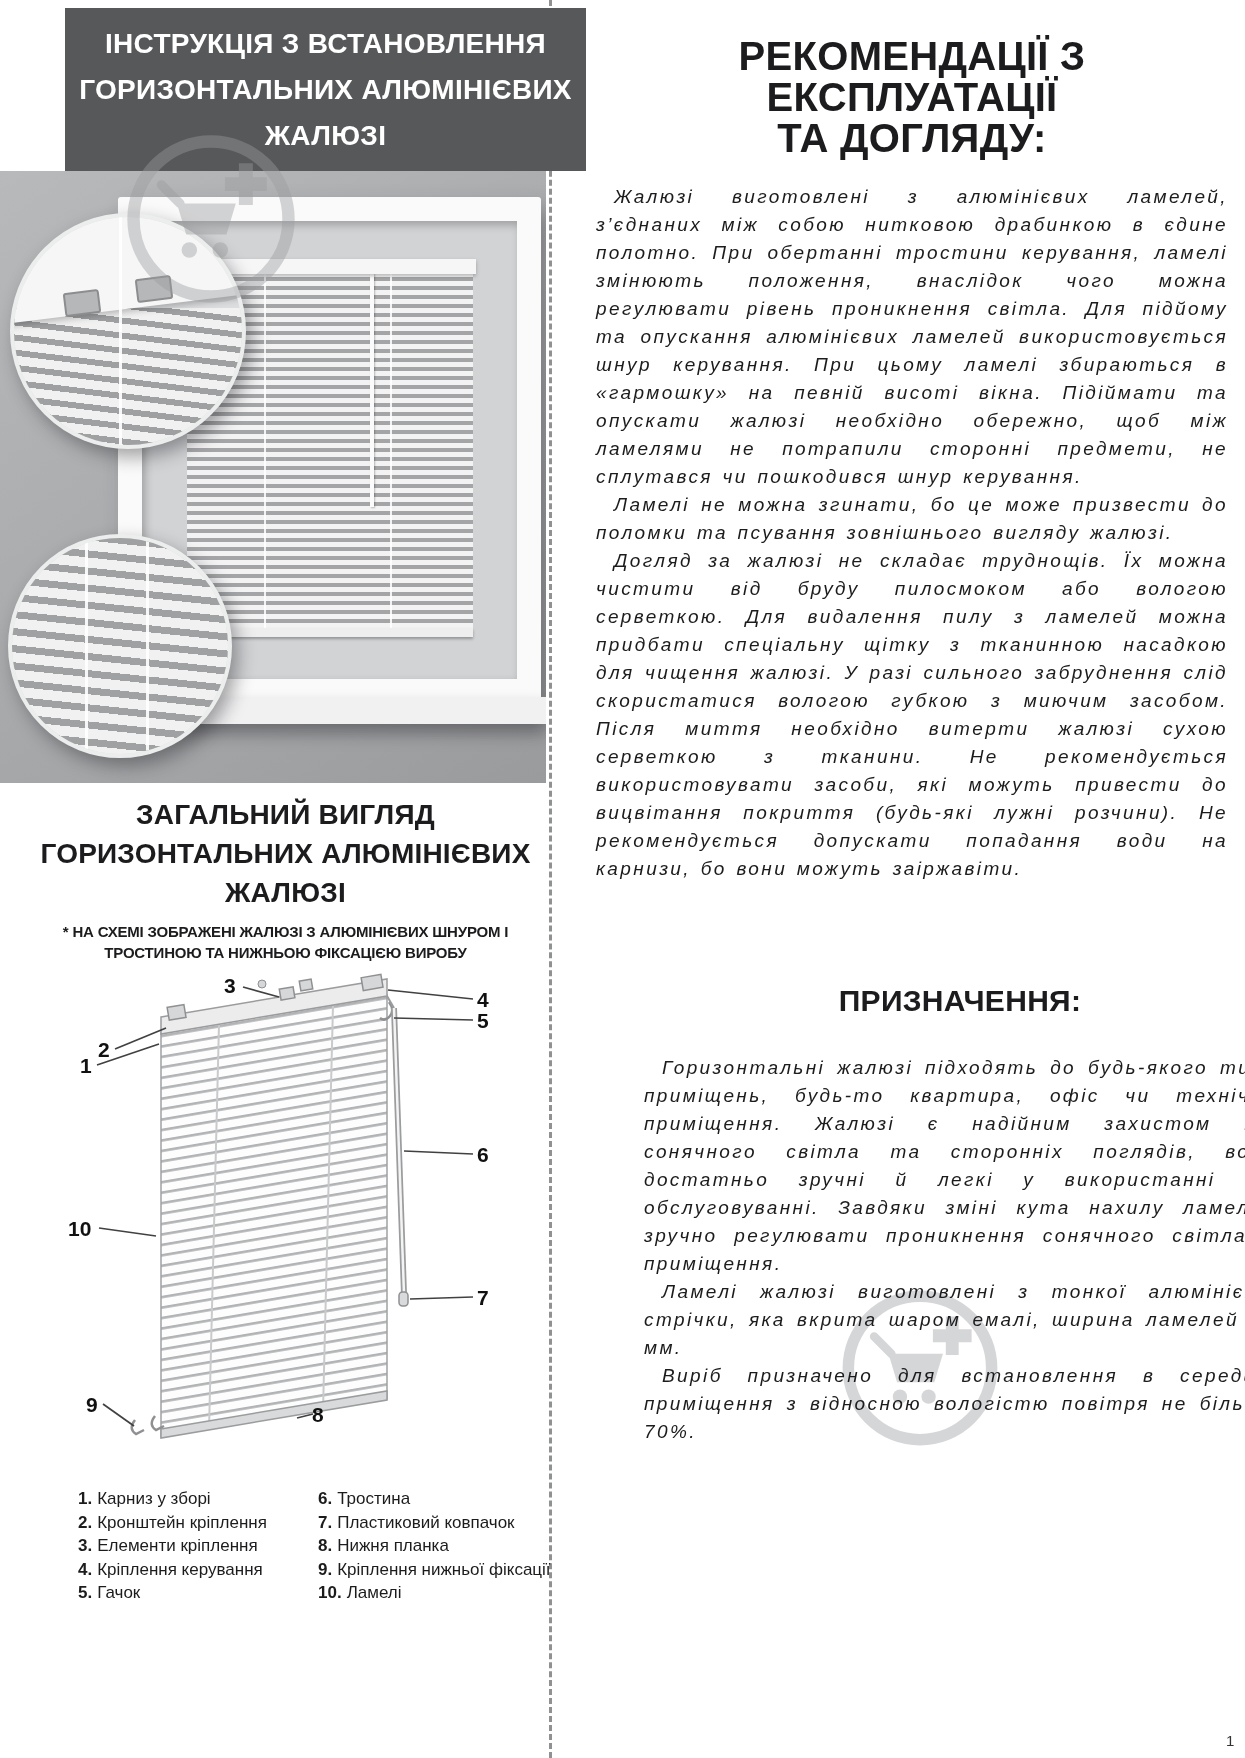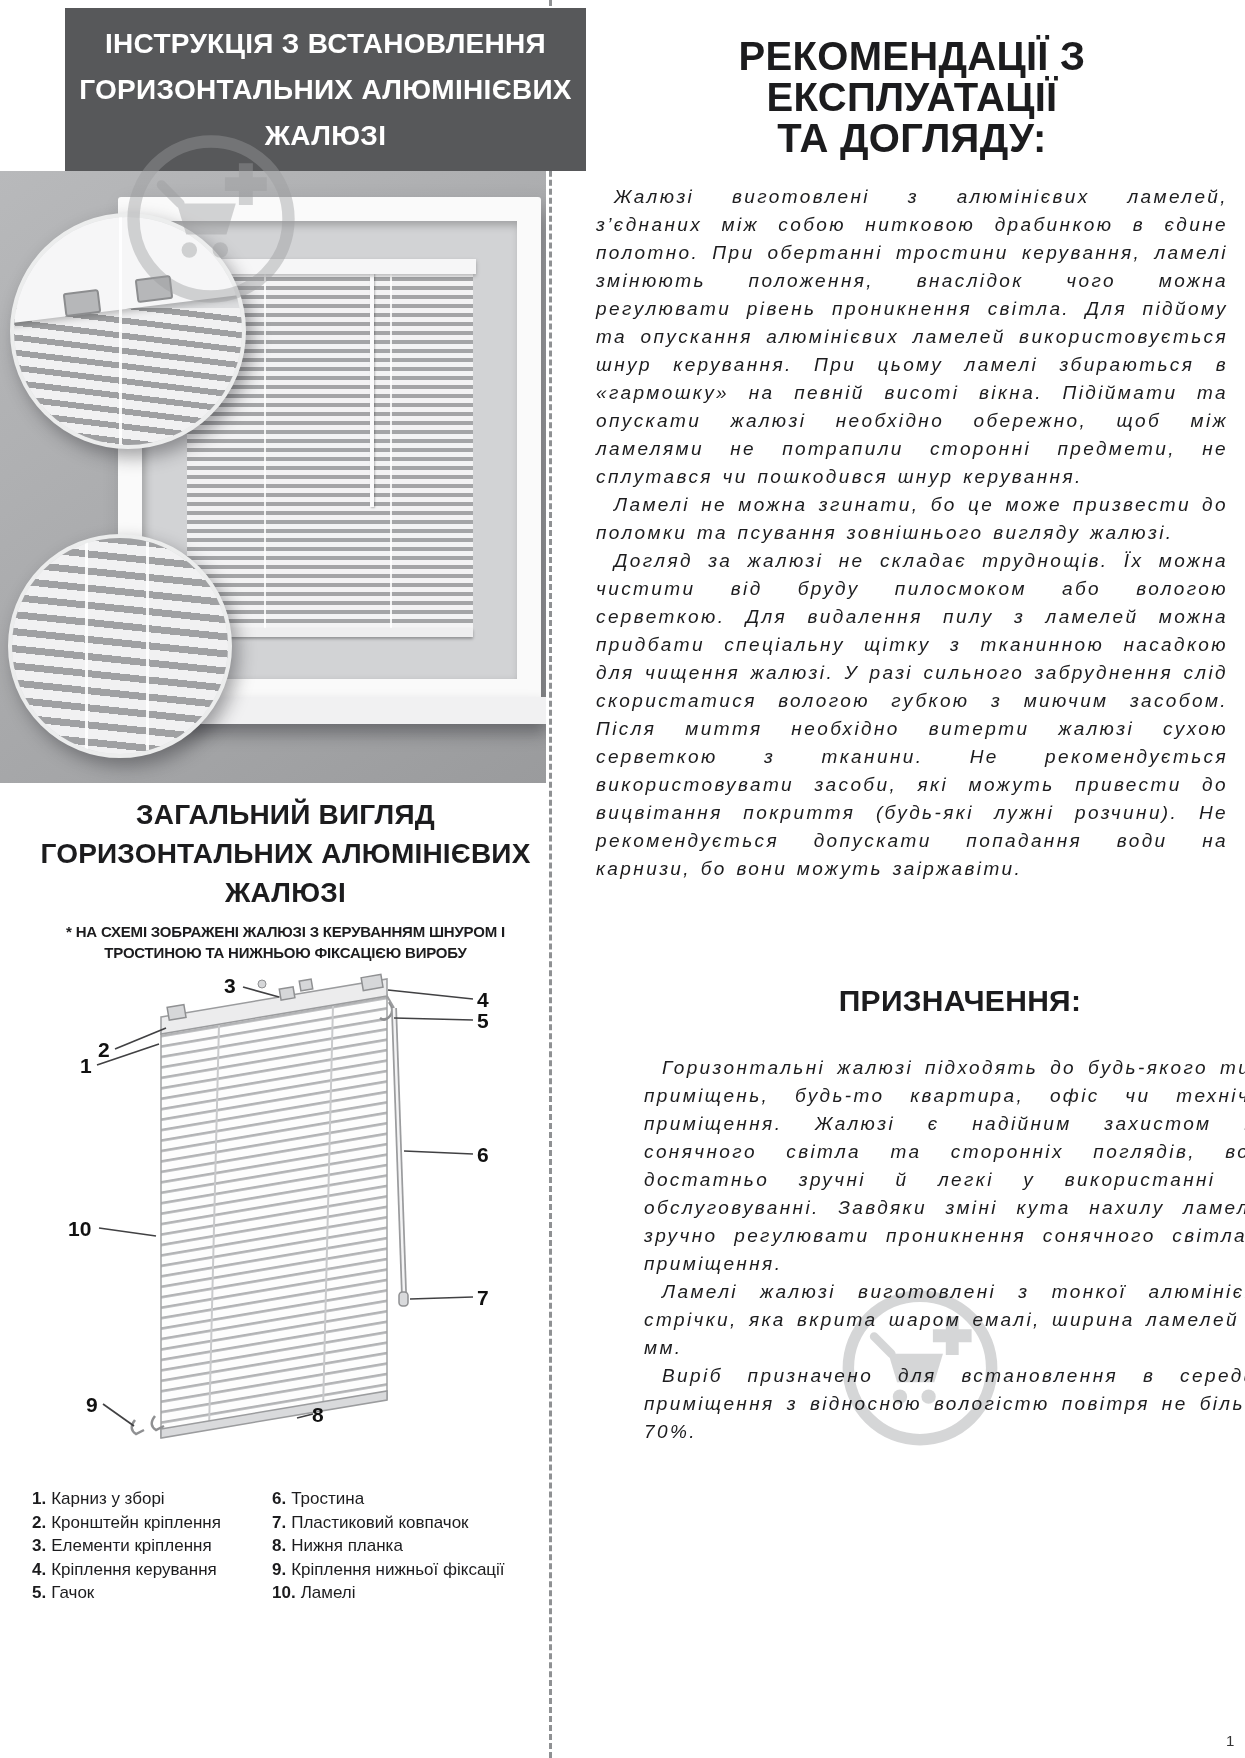--- a/index.html
+++ b/index.html
@@ -63,21 +63,21 @@
     font-weight:bold; font-size:28px; line-height:39px; letter-spacing:.2px; }
   .overview-note { position:absolute; left:12px; top:921px; width:547px; text-align:center;
     font-weight:bold; font-size:15px; line-height:21px; letter-spacing:-.2px; }
   .overview-note div { white-space:nowrap; }
 
   .diagram { position:absolute; left:0; top:968px; width:555px; height:525px; }
   .diagram svg { position:absolute; left:0; top:0; }
   .dnum { position:absolute; font-weight:bold; font-size:21px; color:#111; }
 
   .legend { position:absolute; left:32px; top:1487px; display:flex; font-size:17px; line-height:23.5px; }
-  .legend-col1 { width:240px; }
+  .legend-col1 { width:240px;margin-left:46px; }
   .legend-item { white-space:nowrap; }
   .ln { font-weight:bold; }
   .ll { font-weight:normal; margin-left:5px; }
 
   
   .right-col { position:absolute; left:596px; top:0; width:632px; height:1758px; z-index:2; }
   .care-title { margin-top:36px; text-align:center; font-weight:bold; font-size:40px; line-height:41px; letter-spacing:.3px; }
   .right-col p { font-size:19px; line-height:28px; letter-spacing:2.4px; word-spacing:2px;
     text-align:justify; text-indent:18px;font-style:italic; }
   .care-body { margin-top:24px; }
@@ -140,21 +140,21 @@
   <path d="M78,24 h9 v9 h9 v9 h-9 v9 h-9 v-9 h-9 v-9 h9 z" fill="currentColor"></path>
 </svg>
 
 <div class="overview-title">
   <div>ЗАГАЛЬНИЙ ВИГЛЯД</div>
   <div>ГОРИЗОНТАЛЬНИХ АЛЮМІНІЄВИХ</div>
   <div>ЖАЛЮЗІ</div>
 </div>
 
 <div class="overview-note">
-  <div>* НА СХЕМІ ЗОБРАЖЕНІ ЖАЛЮЗІ З КЕРУВАННЯМ ШНУРОМ І</div>
+  <div>* НА СХЕМІ ЗОБРАЖЕНІ ЖАЛЮЗІ З АЛЮМІНІЄВИХ ШНУРОМ І</div>
   <div>ТРОСТИНОЮ ТА НИЖНЬОЮ ФІКСАЦІЄЮ ВИРОБУ</div>
 </div>
 
 <div class="diagram">
   <svg width="555" height="525" viewBox="0 0 555 525">
     <defs>
       <pattern id="slatp" width="9" height="10.3" patternUnits="userSpaceOnUse" patternTransform="rotate(-9.6)">
         <rect width="9" height="10.3" fill="#fdfdfd"></rect>
         <rect width="9" height="2.6" fill="#b2b3b5"></rect>
       </pattern>

